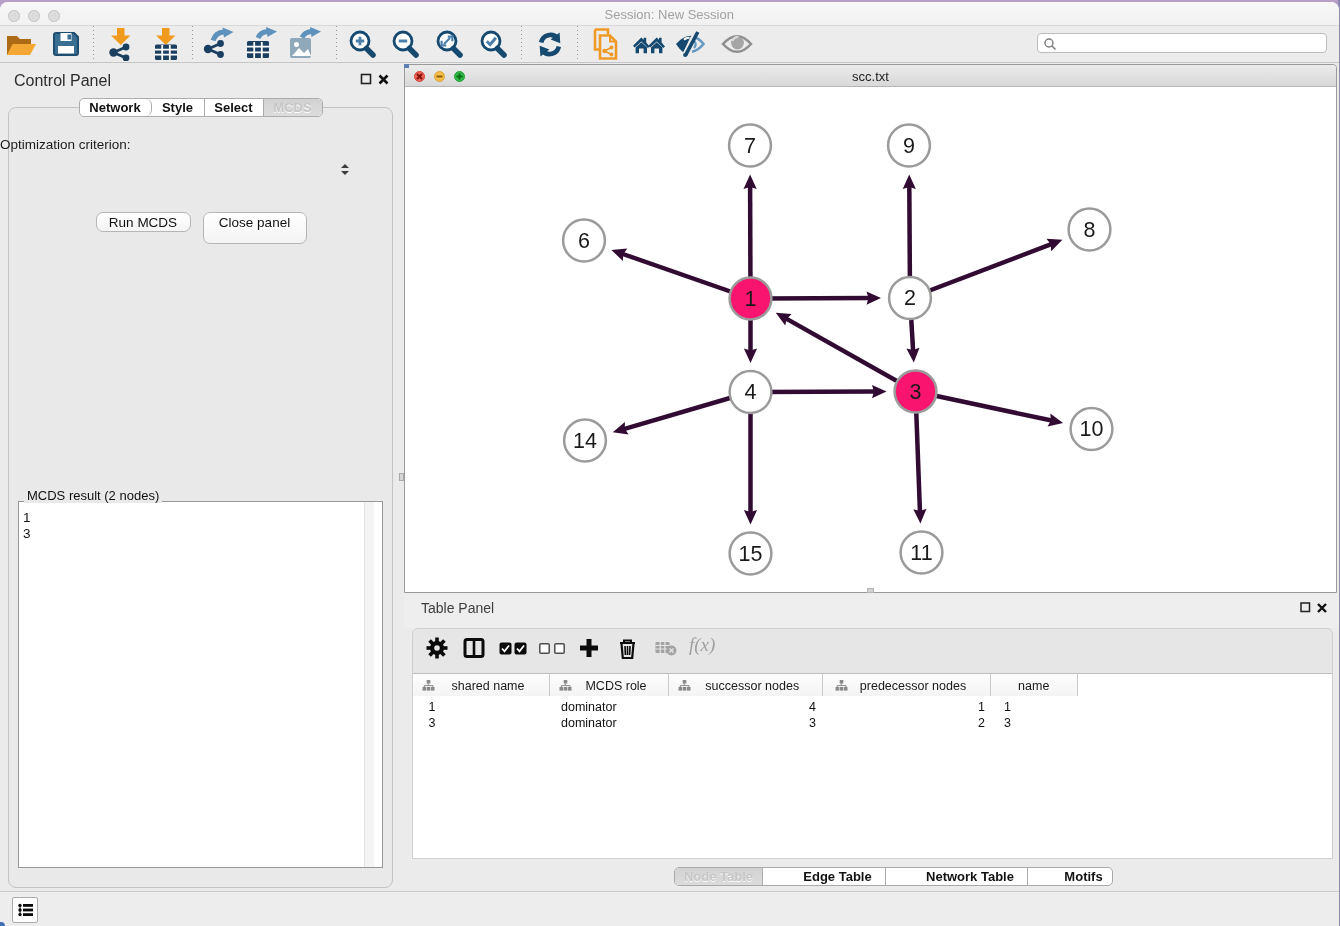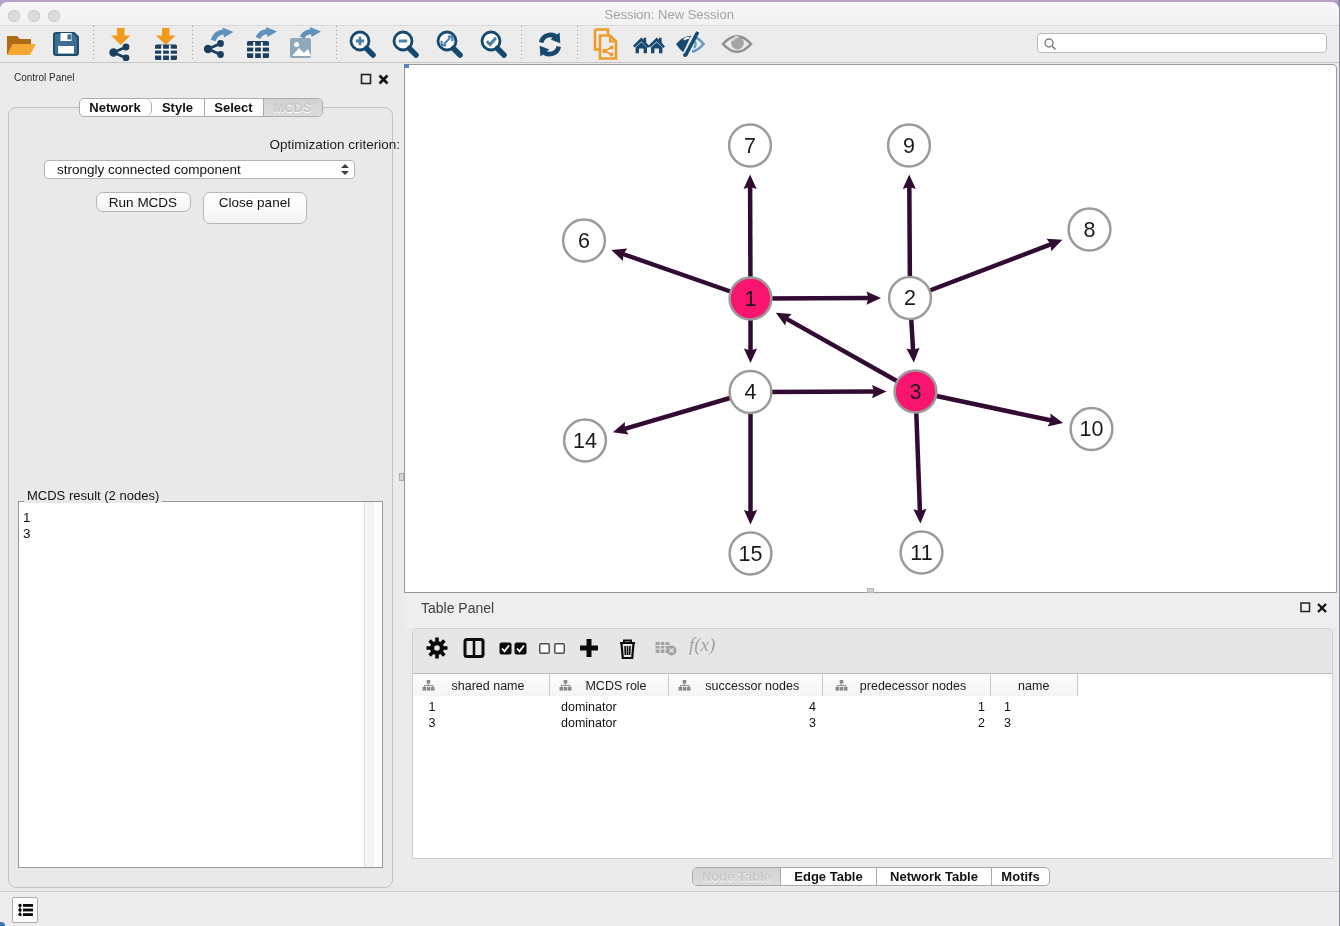--- a/index.html
+++ b/index.html
@@ -21,35 +21,35 @@
              background:#ececec; border-bottom:1px solid #c6c6c6; }
   .sep { position:absolute; top:0px; height:35px; width:1px;
          background-image:repeating-linear-gradient(#9c9c9c 0 1.5px, transparent 1.5px 4px); }
   .ticon { position:absolute; top:1px; width:36px; height:34px; }
   #search { position:absolute; left:1037px; top:7px; width:290px; height:20px;
             background:#fff; border:1px solid #bcbcbc; border-radius:4px; }
   
   #main { position:absolute; left:0; top:61px; width:100%; height:828px; background:#ebebeb; }
   
   #cpHead { position:absolute; left:0; top:61px; width:393px; height:36px; }
-  #cpTitle { position:absolute; left:14px; top:9px; font-size:10px; color:#2c2c2c; }
+  #cpTitle { position:absolute; left:14px; top:9px; font-size:16px; color:#2c2c2c; }
   .panelbox { position:absolute; background:#e9e9e9; border:1px solid #c3c3c3; border-radius:8px; }
   .tabrow { position:absolute; display:flex; height:19px; background:#fff;
             border:1px solid #acacac; border-radius:5px; overflow:hidden; }
   .tab { font-size:13px; font-weight:bold; color:#111; text-align:center;
          line-height:18px; border-right:1px solid #acacac; }
   .tab:last-child { border-right:none; }
   .tabsel { background:linear-gradient(#d2d2d2,#dcdcdc); color:#c6c6c6;
             text-shadow:0 1px 0 #fdfdfd; }
   select.mac { -webkit-appearance:none; appearance:none; background:#fff;
                border:1px solid #b3b3b3; border-radius:4px; font-size:13.5px;
                font-family:"Liberation Sans",sans-serif; color:#111; padding-left:12px; }
   .macbtn { position:absolute; background:linear-gradient(#ffffff,#f4f4f4);
             border:1px solid #b6b6b6; border-radius:7px; font-size:13.5px; color:#111;
-            text-align:center; font-family:"Liberation Sans",sans-serif; }
+            text-align:center; font-family:"Liberation Sans",sans-serif;margin-top:20px; }
   
   #netwin { position:absolute; left:404px; top:62px; width:933px; height:529px;
             background:#fff; border:1px solid #9a9a9a; border-radius:4px 4px 0 0; }
   #netbar { position:absolute; left:0; top:0; width:100%; height:22px;
             background:linear-gradient(#ececec,#d8d8d8); border-bottom:1px solid #b5b5b5;
             border-radius:4px 4px 0 0; }
   .wl { position:absolute; top:5.5px; width:11px; height:11px; border-radius:50%; }
   #nettitle { position:absolute; top:4px; width:100%; text-align:center; font-size:13px; color:#222; }
   
   #tpHead { position:absolute; left:404px; top:592px; width:936px; height:34px; background:#eeeeee; }
@@ -225,38 +225,50 @@
       <path d="M2.5 2.5 L10.5 10.5 M10.5 2.5 L2.5 10.5" stroke="#111" stroke-width="2.6"></path>
     </svg>
   </div>
   <div class="panelbox" style="left:8px; top:105px; width:385px; height:781px;"></div>
   <div class="tabrow" style="left:78.5px; top:96px;">
     <div class="tab" style="width:72px;border-radius:6px;">Network</div>
     <div class="tab" style="width:53px;">Style</div>
     <div class="tab" style="width:59px;">Select</div>
     <div class="tab tabsel" style="width:58px;">MCDS</div>
   </div>
-  <div class="abs" style="left:0; top:135px; width:400px; text-align:right; font-size:13.5px; color:#1c1c1c;">Optimization criterion:</div>
-  <select class="mac abs" style="left:44px; top:158px; width:311px; height:19px;">
-    <option>strongly connected component</option>
-  </select>
+  <div class="abs" style="left:0; top:135px; width:400px; text-align:left; font-size:13.5px; color:#1c1c1c;">Optimization criterion:</div>
   <svg class="abs" style="left:339px; top:161px;" width="12" height="13" viewBox="0 0 12 13">
     <path d="M2 5 L6 1 L10 5 z M2 8 L6 12 L10 8 z" fill="#3c3c3c"></path>
   </svg>
   <div class="macbtn" style="left:95.5px; top:190px; width:95px; height:20px; line-height:19px;">Run MCDS</div>
   <div class="macbtn" style="left:202.5px; top:190px; width:104px; height:32px; line-height:19px;text-align:center;">Close panel</div>
 
   <div class="abs" style="left:18px; top:499px; width:365px; height:367px; background:#fff; border:1px solid #989898;"></div>
   <div class="abs" style="left:364px; top:500px; width:10px; height:365px; background:#f4f4f4; border-left:1px solid #e2e2e2;"></div>
   <div class="abs" style="left:24px; top:486px; font-size:13px; color:#111; background:#e9e9e9; padding:0 3px;">MCDS result (2 nodes)</div>
   <div class="abs" style="left:23px; top:508px; font-size:13.5px; color:#111; line-height:16px;">1<br>3</div>
 
   <div class="abs" style="left:399px; top:471px; width:5px; height:8px; background:#d6d6d6; border:1px solid #aaa;"></div>
 
   <div id="netwin">
+    <div id="netbar">
+      <div class="wl" style="left:9px;  background:#ee6156; border:0.5px solid #d5433a;"></div>
+      <div class="wl" style="left:29px; background:#f5bd46; border:0.5px solid #d9a33c;"></div>
+      <div class="wl" style="left:49px; background:#2eb844; border:0.5px solid #27a038;"></div>
+      <svg class="abs" style="left:11px;top:7.5px" width="7" height="7" viewBox="0 0 7 7">
+          <path d="M1 1 L6 6 M6 1 L1 6" stroke="#7e120b" stroke-width="1.8"></path>
+        </svg>
+      <svg class="abs" style="left:31px;top:7.5px" width="7" height="7" viewBox="0 0 7 7">
+          <path d="M0.5 3.5 h6" stroke="#8e5f0e" stroke-width="2"></path>
+        </svg>
+      <svg class="abs" style="left:51px;top:7.5px" width="7" height="7" viewBox="0 0 7 7">
+          <path d="M0.5 3.5 h6 M3.5 0.5 v6" stroke="#0c6e14" stroke-width="1.8"></path>
+        </svg>
+      <div id="nettitle">scc.txt</div>
+    </div>
     <svg class="abs" style="left:0px; top:23px;" width="931" height="504" viewBox="0 0 931 504" font-family="Liberation Sans, sans-serif">
 <g stroke="#320b33" stroke-width="4.5" fill="none">
 <line x1="345.5" y1="210.5" x2="345.1" y2="97.0"></line>
 <line x1="345.5" y1="210.5" x2="216.3" y2="165.5"></line>
 <line x1="345.5" y1="210.5" x2="465.5" y2="210.1"></line>
 <line x1="345.5" y1="210.5" x2="345.5" y2="264.5"></line>
 <line x1="510.5" y1="303.5" x2="379.9" y2="229.9"></line>
 <line x1="505.0" y1="210.0" x2="504.3" y2="97.0"></line>
 <line x1="505.0" y1="210.0" x2="647.6" y2="155.6"></line>
 <line x1="505.0" y1="210.0" x2="508.2" y2="264.1"></line>
@@ -443,21 +455,21 @@
       <div class="trow" style="left:409px; top:26px; width:163px; text-align:right;">1</div>
       <div class="trow" style="left:591px; top:26px;">1</div>
       <div class="trow" style="left:15.5px; top:42px;">3</div>
       <div class="trow" style="left:148px; top:42px;">dominator</div>
       <div class="trow" style="left:256px; top:42px; width:147px; text-align:right;">3</div>
       <div class="trow" style="left:409px; top:42px; width:163px; text-align:right;">2</div>
       <div class="trow" style="left:591px; top:42px;">3</div>
     </div>
   </div>
 
-  <div class="btabs" style="left:692px;">
+  <div class="btabs" style="left:674px;gap:27px;">
     <div class="tab tabsel" style="width:88px; line-height:18px;">Node Table</div>
     <div class="tab" style="width:96px; line-height:18px;">Edge Table</div>
     <div class="tab" style="width:115px; line-height:18px;">Network Table</div>
     <div class="tab" style="width:57px; line-height:18px;">Motifs</div>
   </div>
 
   <div id="statusbar">
     <div class="abs" style="left:12px; top:5px; width:26px; height:26px; background:#fdfdfd; border:1px solid #ababab; border-radius:2px;">
       <svg class="abs" style="left:5px;top:5px;" width="15" height="14" viewBox="0 0 15 14">
         <g fill="#0b0b0b">

